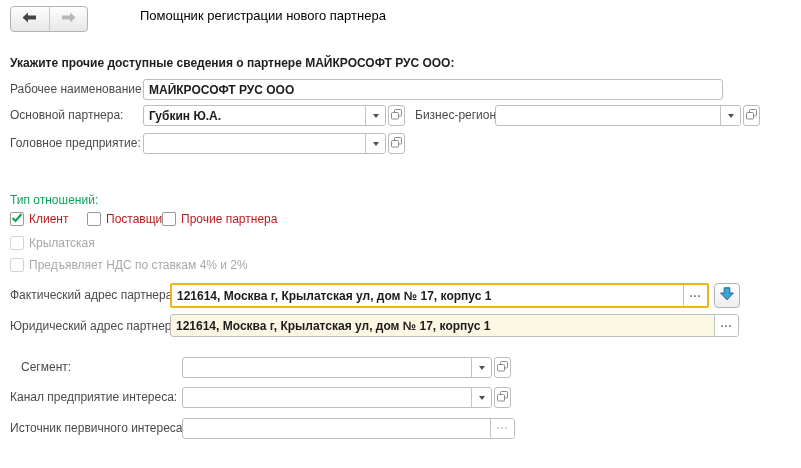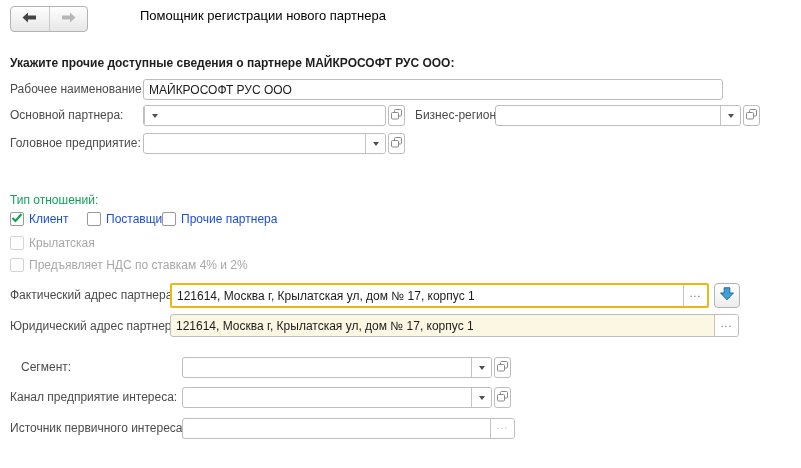--- a/index.html
+++ b/index.html
@@ -16,21 +16,21 @@
     background:linear-gradient(#fefefe,#e7e7e7); display:flex; box-sizing:border-box; }
   .nav-btn { flex:1; display:flex; align-items:center; justify-content:center; cursor:pointer; }
   .nav-btn + .nav-btn { border-left:1px solid #c9c9c9; }
 
   .title { position:absolute; left:140px; top:8px; font-size:13px; color:#000; white-space:nowrap; }
   .instruction { position:absolute; left:10px; top:56px; font-weight:bold; color:#1e1e1e; white-space:nowrap; }
 
   
   .field { position:absolute; box-sizing:border-box; height:21px;
     border:1px solid #bdbdbd; border-radius:3px; background:#fff;
-    display:flex; align-items:stretch; overflow:hidden; }
+    display:flex; align-items:stretch; overflow:hidden;font-weight:bold; }
   input.val { flex:1; border:none; outline:none; background:transparent;
     font:inherit; color:#1c1c1c; padding:0 5px; min-width:0; }
   .dd { width:19px; border-left:1px solid #c4c4c4; display:flex;
     align-items:center; justify-content:center; cursor:pointer; background:#fff; }
   .dd-arrow { width:0; height:0; border-left:3.5px solid transparent;
     border-right:3.5px solid transparent; border-top:4px solid #4f4f4f; }
   .openbtn { position:absolute; width:17px; height:21px; border:1px solid #bdbdbd;
     border-radius:3px; background:#fff; display:flex; align-items:center;
     justify-content:center; box-sizing:border-box; cursor:pointer; }
   .dots { width:23px; border-left:1px solid #c4c4c4; display:flex; align-items:flex-end;
@@ -44,21 +44,21 @@
   .bluebtn { position:absolute; width:26px; height:25px; border:1px solid #b3b3b3;
     border-radius:4px; background:linear-gradient(#ffffff,#ededed);
     display:flex; align-items:center; justify-content:center; box-sizing:border-box; cursor:pointer; }
 
   .green { color:#11a15b;text-align:right; }
 
   .cb { position:absolute; width:14px; height:14px; border:1px solid #999;
     border-radius:2px; background:#fff; box-sizing:border-box;
     display:flex; align-items:center; justify-content:center; cursor:pointer; }
   .cb.disabled { border-color:#d4d4d4; }
-  .cb-lbl { position:absolute; line-height:15px; white-space:nowrap; color:#1d4ed8; }
+  .cb-lbl { position:absolute; line-height:15px; white-space:nowrap; color:#b91c1c; }
   .cb-lbl.disabled { color:#a8a8a8; }
 </style>
 </head>
 <body>
 
 <div class="nav">
   <div class="nav-btn">
     <span>
       <svg width="15" height="11" viewBox="0 0 15 11">
           <path d="M0.5 5.5 L6 0.5 V3.5 H14 V7.5 H6 V10.5 Z" fill="#454545"></path>
@@ -77,20 +77,21 @@
 <div class="title">Помощник регистрации нового партнера</div>
 <div class="instruction">Укажите прочие доступные сведения о партнере МАЙКРОСОФТ РУС ООО:</div>
 
 <div class="lbl" style="left:10px;top:79px">Рабочее наименование:</div>
 <div class="field" style="left:143px;top:79px;width:580px">
   <input class="val" value="МАЙКРОСОФТ РУС ООО" style="">
 </div>
 
 <div class="lbl" style="left:10px;top:105px">Основной партнера:</div>
 <div class="field" style="left:143px;top:105px;width:243px">
+  <input class="val" value="Губкин Ю.А." style="">
   <div class="dd">
       <span class="dd-arrow"></span>
     </div>
 </div>
 <div class="openbtn" style="left:388px;top:105px">
   <span>
     <svg width="11" height="11" viewBox="0 0 11 11">
         <rect x="3.5" y="0.5" width="7" height="6.5" rx="1" fill="#fff" stroke="#8a8a8a"></rect>
         <rect x="0.5" y="3.5" width="7" height="6.5" rx="1" fill="#fff" stroke="#8a8a8a"></rect>
       </svg>

